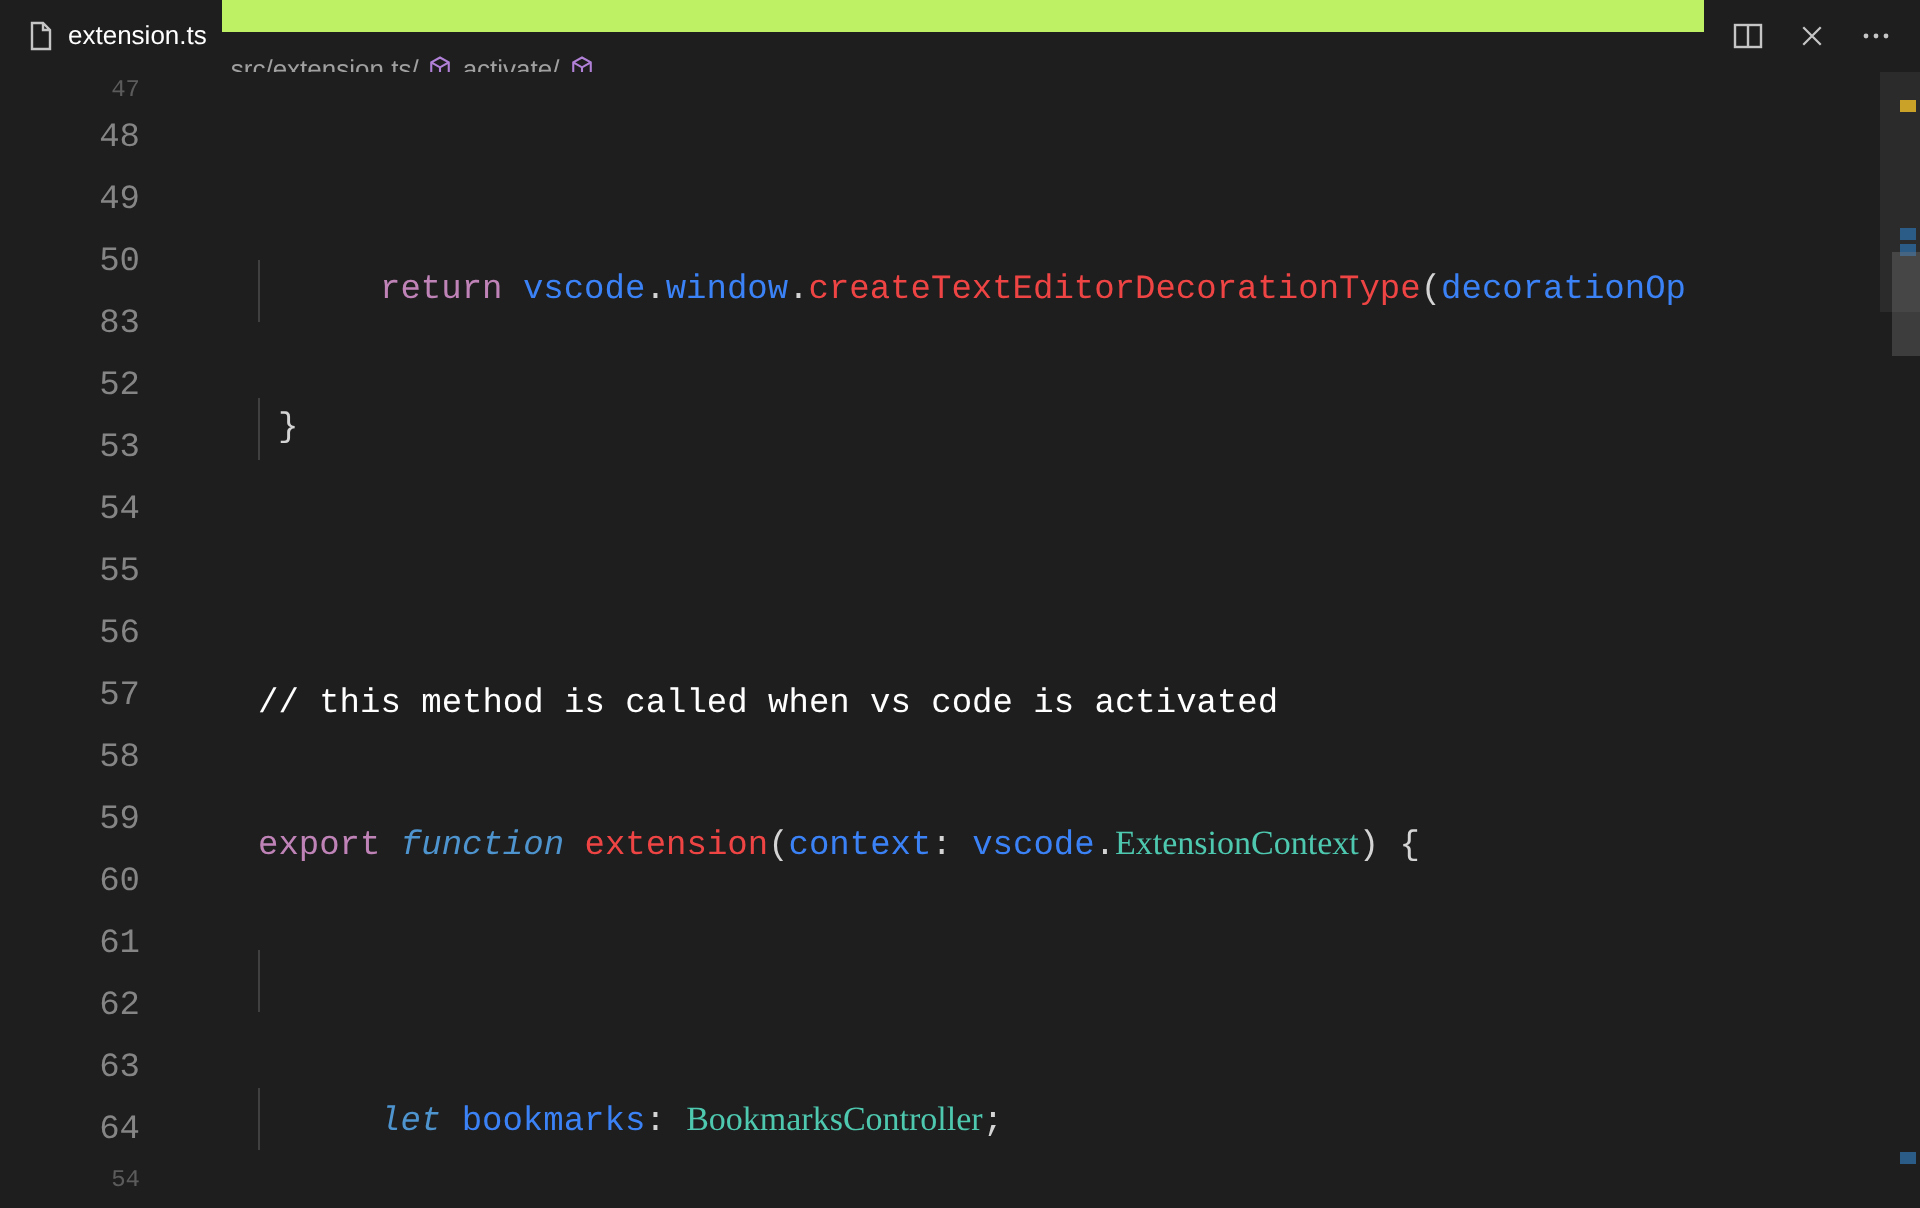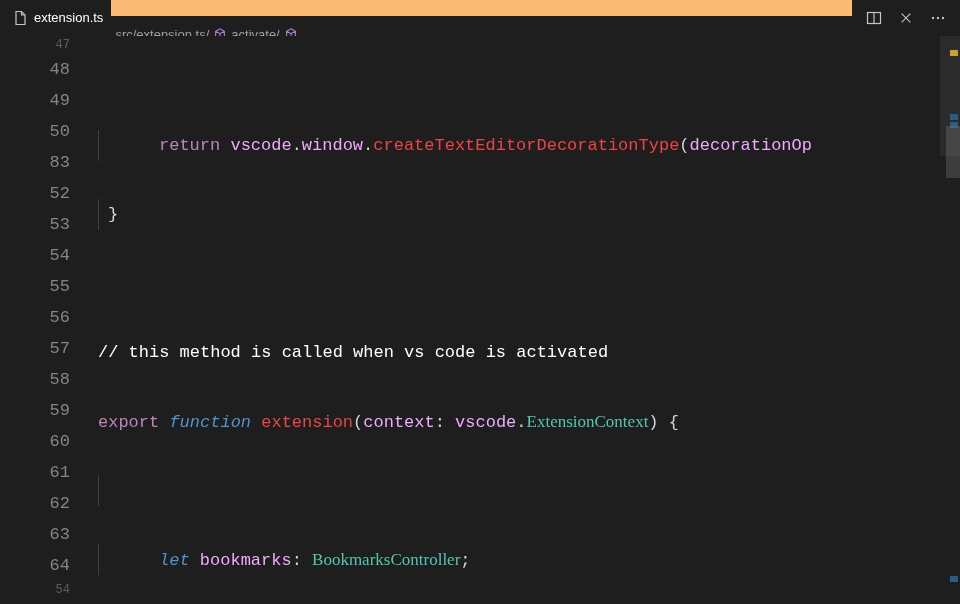--- a/index.html
+++ b/index.html
@@ -7,21 +7,21 @@
     background: #1e1e1e;
     font-family: Menlo, Monaco, 'Courier New', monospace;
     font-size: 17px;
     width: 960px;
     height: 604px;
     overflow: hidden;
     color: #d4d4d4;
   }
   .tab-bar {
     height: 36px;
-    background: #fdba74;
+    background: #bef264;
     display: flex;
     align-items: center;
     border-bottom: 1px solid #1e1e1e;
   }
   .tab {
     height: 36px;
     background: #1e1e1e;
     display: flex;
     align-items: center;
     padding: 0 8px 0 12px;
@@ -57,20 +57,21 @@
     color: #c5c5c5;
     background: #1e1e1e;
     height: 36px;
   }
   .action-icon { width:16px; height:16px; display:flex; align-items:center; justify-content:center; cursor:pointer;}
   .editor {
     display: flex;
     height: calc(604px - 36px);
     position: relative;
     background: #1e1e1e;
+    gap: 31px;
   }
   .gutter {
     width: 98px;
     flex: none;
     text-align: right;
     color: #858585;
     padding-right: 28px;
     position: relative;
   }
   .ln {
@@ -91,21 +92,21 @@
     width: 10px;
     border-left: 1px solid #404040;
     height: 31px;
     vertical-align: top;
     line-height:31px;
   }
   
   .kw  { color:#c083b8; }     
   .fnkw{ color:#4e94ce;font-style:italic; }     
   .fn  { color:#ef4444; }     
-  .var { color:#f0abfc; }     
+  .var { color:#3b82f6; }     
   .typ { color:#4ec9b0;font-family:Liberation Serif, serif; }     
   .pun { color:#d4d4d4; }
   .cmt { color:#ffffff; }
   .minimap {
     position:absolute;
     right:0; top:0;
     width:20px;
     height:100%;
     background:#1e1e1e;
   }

